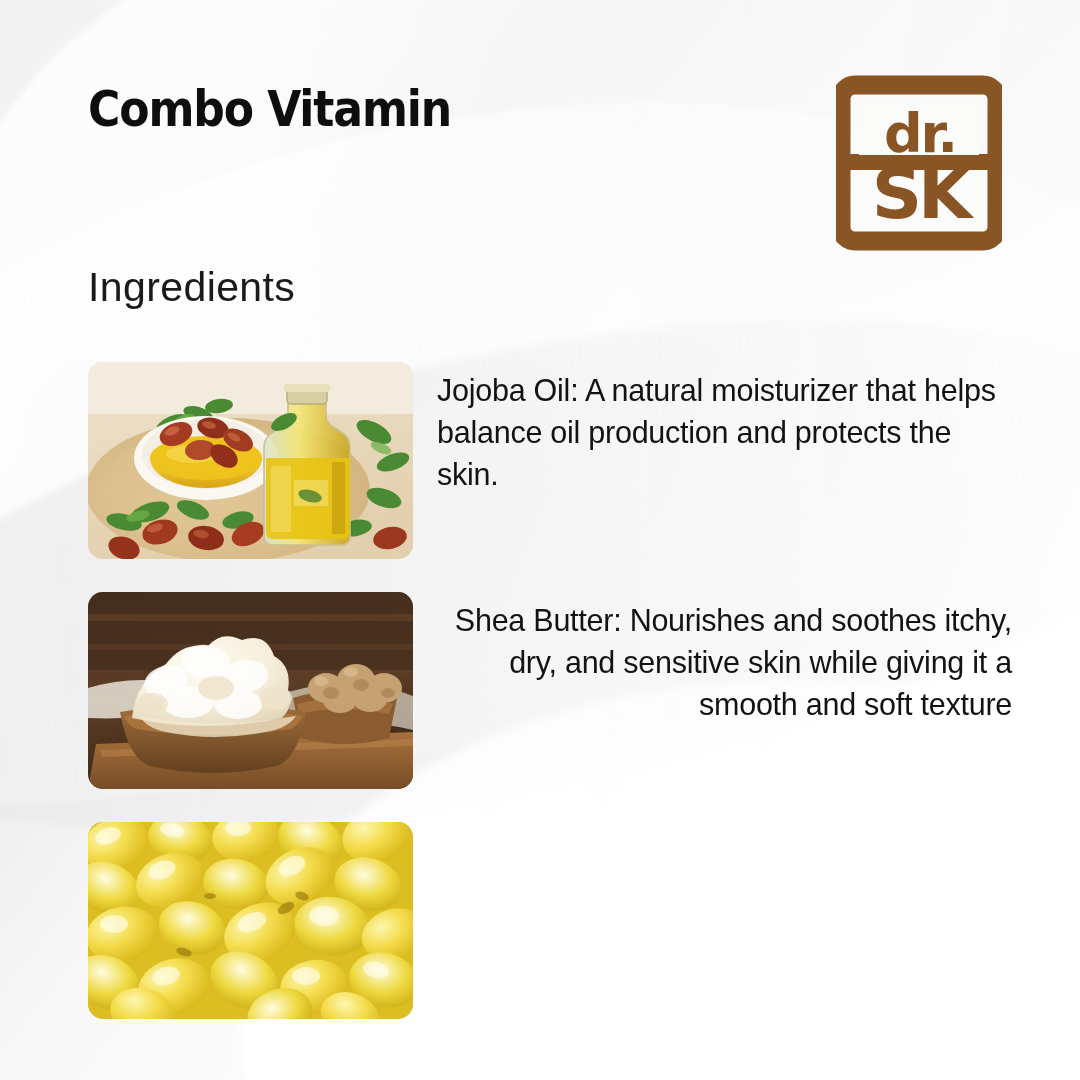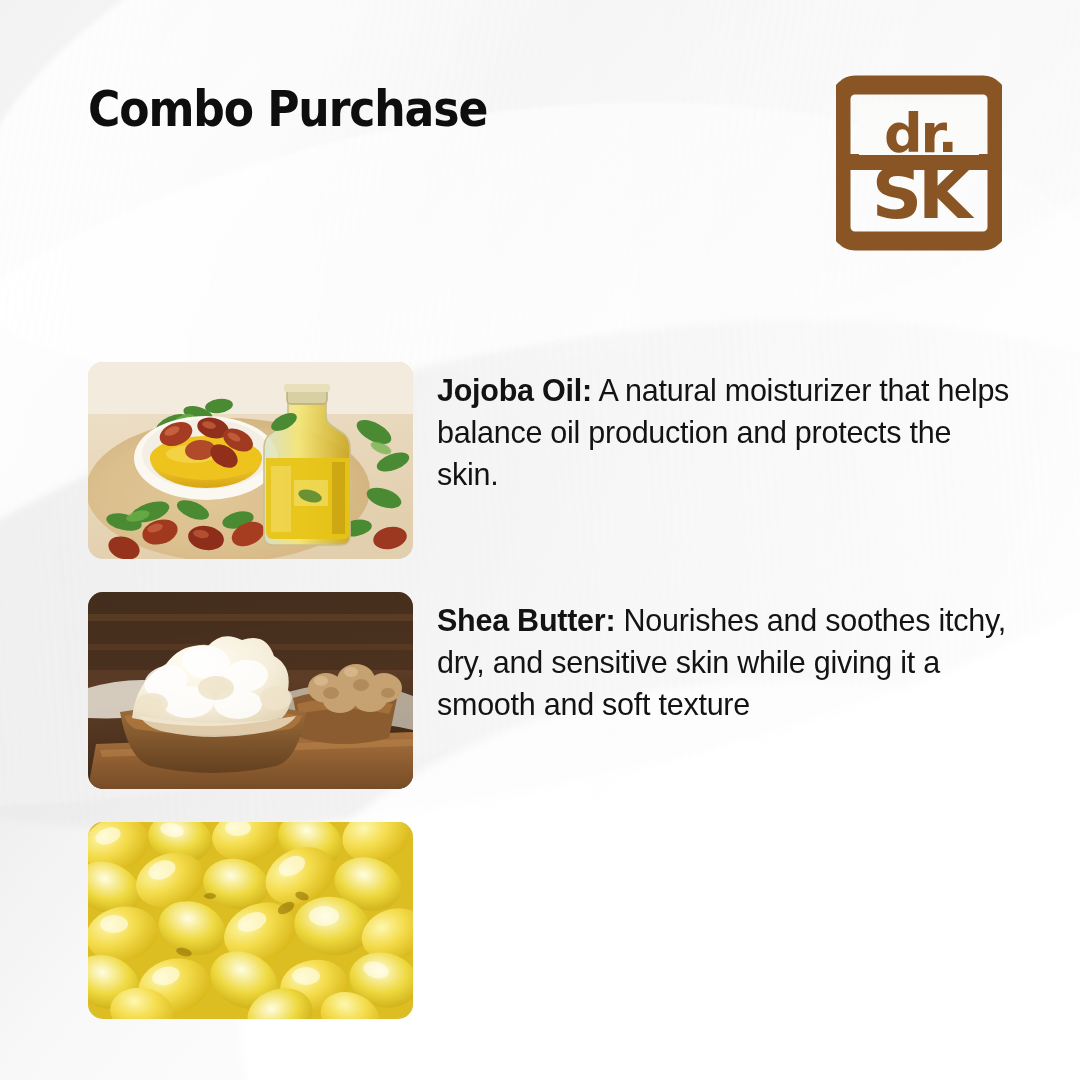--- a/index.html
+++ b/index.html
@@ -83,58 +83,59 @@
   .logo {
     position:absolute; right:78px; top:57px;
     width:166px; height:212px;
   }
   .logo svg { display:block; width:100%; height:100%; }
 
   
   .rows { position:absolute; left:88px; top:362px; width:940px; }
 
   .row { position:relative; height:230px; }
-  .row + .row { margin-top:0; }
+  .row + .row { margin-top:0;text-align:right; }
 
   .thumb {
     position:absolute; left:0; top:0;
     width:325px; height:197px;
     border-radius:15px;
     overflow:hidden;
     background:#ddd;
   }
   .thumb svg { display:block; width:100%; height:100%; }
 
   .desc {
     position:absolute; left:349px; top:8px;
     width:575px;
     font-family:"Liberation Sans", sans-serif;
     font-size:30.5px;
     line-height:1.37;
     color:#131313;
     letter-spacing:-0.25px;
   }
-  .desc .name { font-weight:700; }
+  .desc .name { font-weight:400; }
 </style>
 </head>
 <body>
 
 <div id="page">
 
   <div class="swoosh swoosh-c"></div>
   <div class="swoosh swoosh-a"></div>
   <div class="swoosh swoosh-b"></div>
   <div class="swoosh swoosh-d"></div>
 
   <div class="header">
     <h1 class="title">
-      <span class="line">Combo Purchase</span>
+      <span class="line">Combo Vitamin</span>
     </h1>
   </div>
 
+  <div class="section-heading">Ingredients</div>
 
   <div class="logo">
     <svg viewBox="0 0 166 166" xmlns="http://www.w3.org/2000/svg" aria-hidden="true">
 
       <rect x="5" y="5" width="156" height="156" rx="14" ry="14" fill="none" stroke="#8a5524" stroke-width="19"></rect>
 
       <rect x="5" y="74" width="156" height="16" fill="#8a5524"></rect>
 
       <rect x="23" y="23" width="120" height="52" fill="#fbfbf9"></rect>
 

